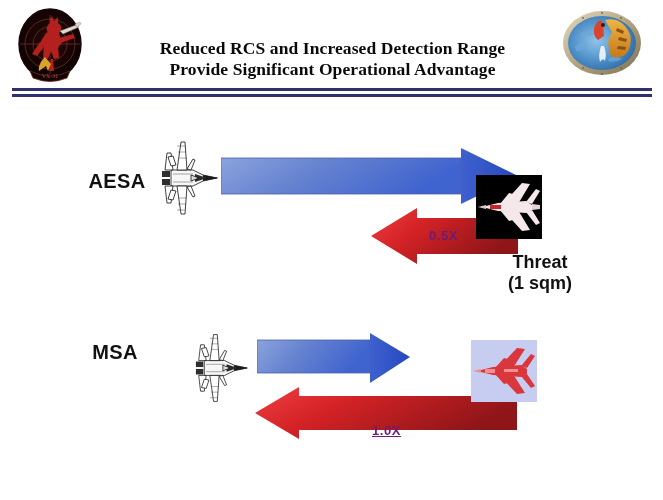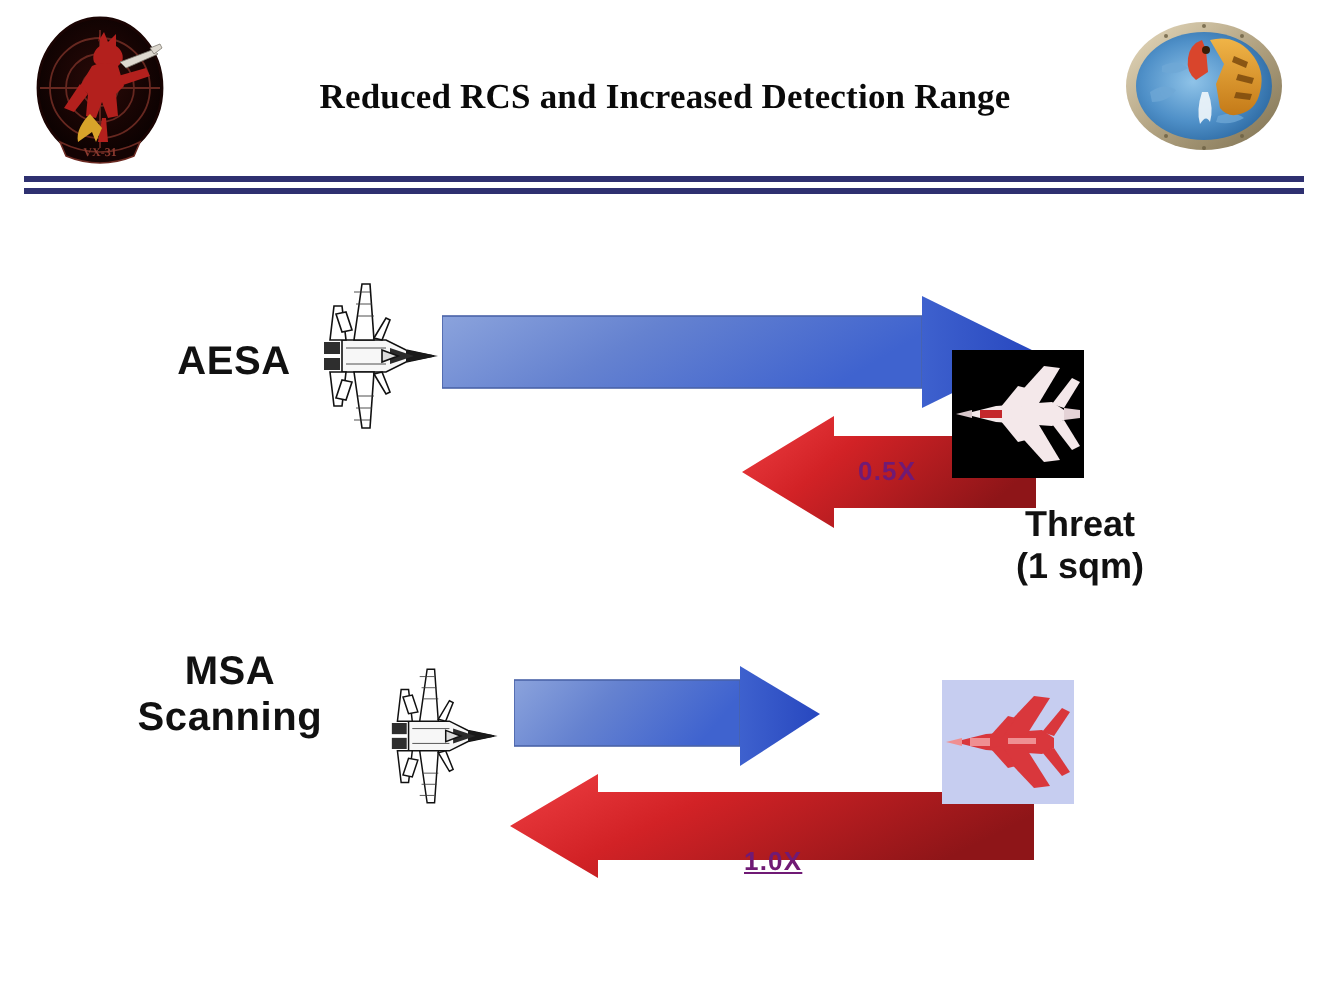--- a/index.html
+++ b/index.html
@@ -82,21 +82,21 @@
     position: absolute;
     font-family: "Liberation Sans", sans-serif;
     font-weight: bold;
     font-size: 20px;
     line-height: 23px;
     color: #111111;
     text-align: center;
     letter-spacing: 0.3px;
   }
   #label-aesa { left: 18px; top: 40px; width: 110px; }
-  #label-msa  { left: 12px; top: 10px; width: 118px; }
+  #label-msa  { left: 12px; top: 26px; width: 118px; }
 
   
   .ownship { position: absolute; }
   #ownship-aesa { left: 103px; top: 6px;  width: 84px; height: 84px; }
   #ownship-msa  { left: 138px; top: 14px; width: 78px; height: 78px; }
 
   
   .arrow { position: absolute; }
   .arrow svg { display: block; }
 
@@ -189,20 +189,21 @@
 
       <path d="M29 50 c-4 4 -7 9 -6 14 l7 -5 l2 5 l3 -7 z" fill="#d8a32a"></path>
 
       <path d="M14 64 q20 10 40 0 l-3 7 q-17 7 -34 0 z" fill="#140303" stroke="#6b2a22" stroke-width="0.8"></path>
       <text x="34" y="71" font-family="'Liberation Serif', serif" font-size="6" font-weight="bold" fill="#8c3a2f" text-anchor="middle">VX-31</text>
     </svg>
   </div>
 
   <div id="title-block">
     <span class="tline">Reduced RCS and Increased Detection Range</span>
+    <span class="tline">Provide Significant Operational Advantage</span>
   </div>
 
   <div id="logo-right">
     <svg viewBox="0 0 82 74" width="82" height="74">
       <defs>
         <radialGradient id="globebg" cx="42%" cy="46%" r="62%">
           <stop offset="0%" stop-color="#8fc3e8"></stop>
           <stop offset="60%" stop-color="#4f90c8"></stop>
           <stop offset="100%" stop-color="#2d6aa3"></stop>
         </radialGradient>
@@ -332,21 +333,20 @@
       <path d="M0 28 L46 0 L46 10 L147 10 L147 46 L46 46 L46 56 Z" fill="url(#red1)"></path>
     </svg>
   </div>
   <div class="arrow-label" id="label-aesa-red">0.5X</div>
 </div>
 
 <div class="row" id="row-msa">
 
   <div class="row-label" id="label-msa">
     <div>MSA</div>
-    <div>Scanning</div>
   </div>
 
   <div class="ownship" id="ownship-msa">
     <svg viewBox="0 0 84 84" width="78" height="78">
       <g stroke="#111111" stroke-width="0.8" fill="#ffffff">
         <path d="M24 34 l22 0 l10 5 l14 3 l-14 3 l-10 5 l-22 0 z" fill="#f7f7f7"></path>
         <path d="M56 39 l16 3 l-16 3 z" fill="#1a1a1a" stroke="none"></path>
         <path d="M48 38 l12 4 l-12 4 z" fill="#2b2b2b" stroke="none"></path>
         <path d="M30 34 l4 -28 l4 0 l2 28 z"></path>
         <path d="M30 50 l4 28 l4 0 l2 -28 z"></path>

